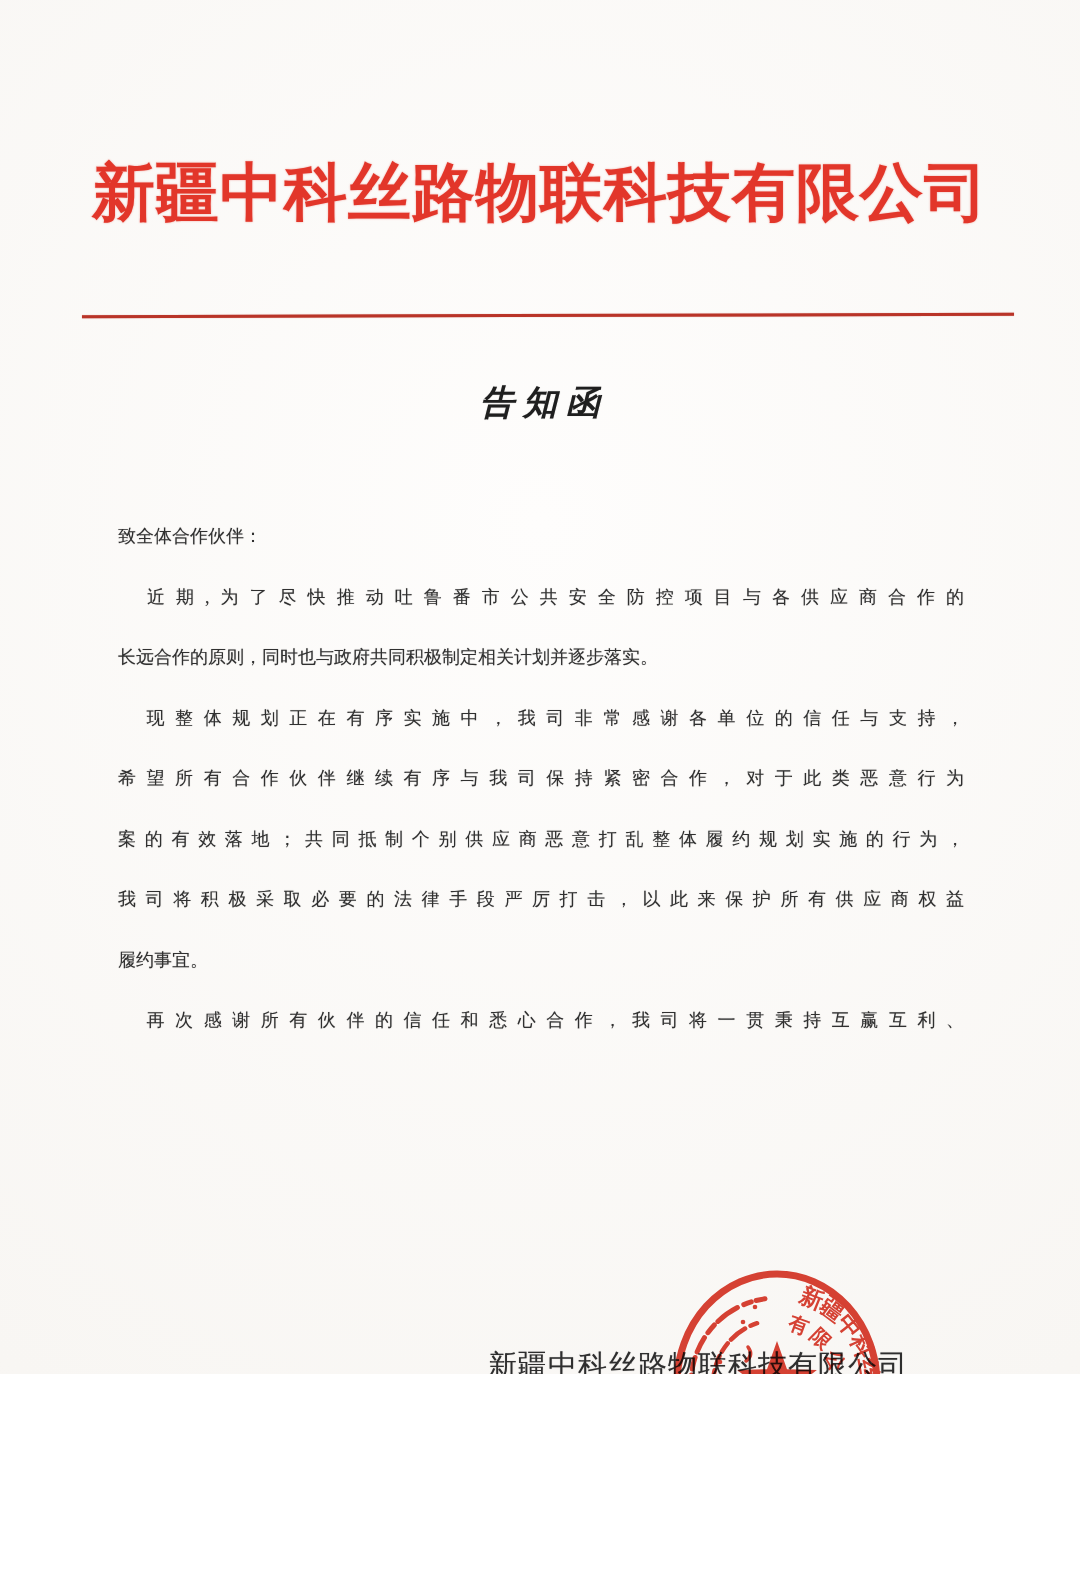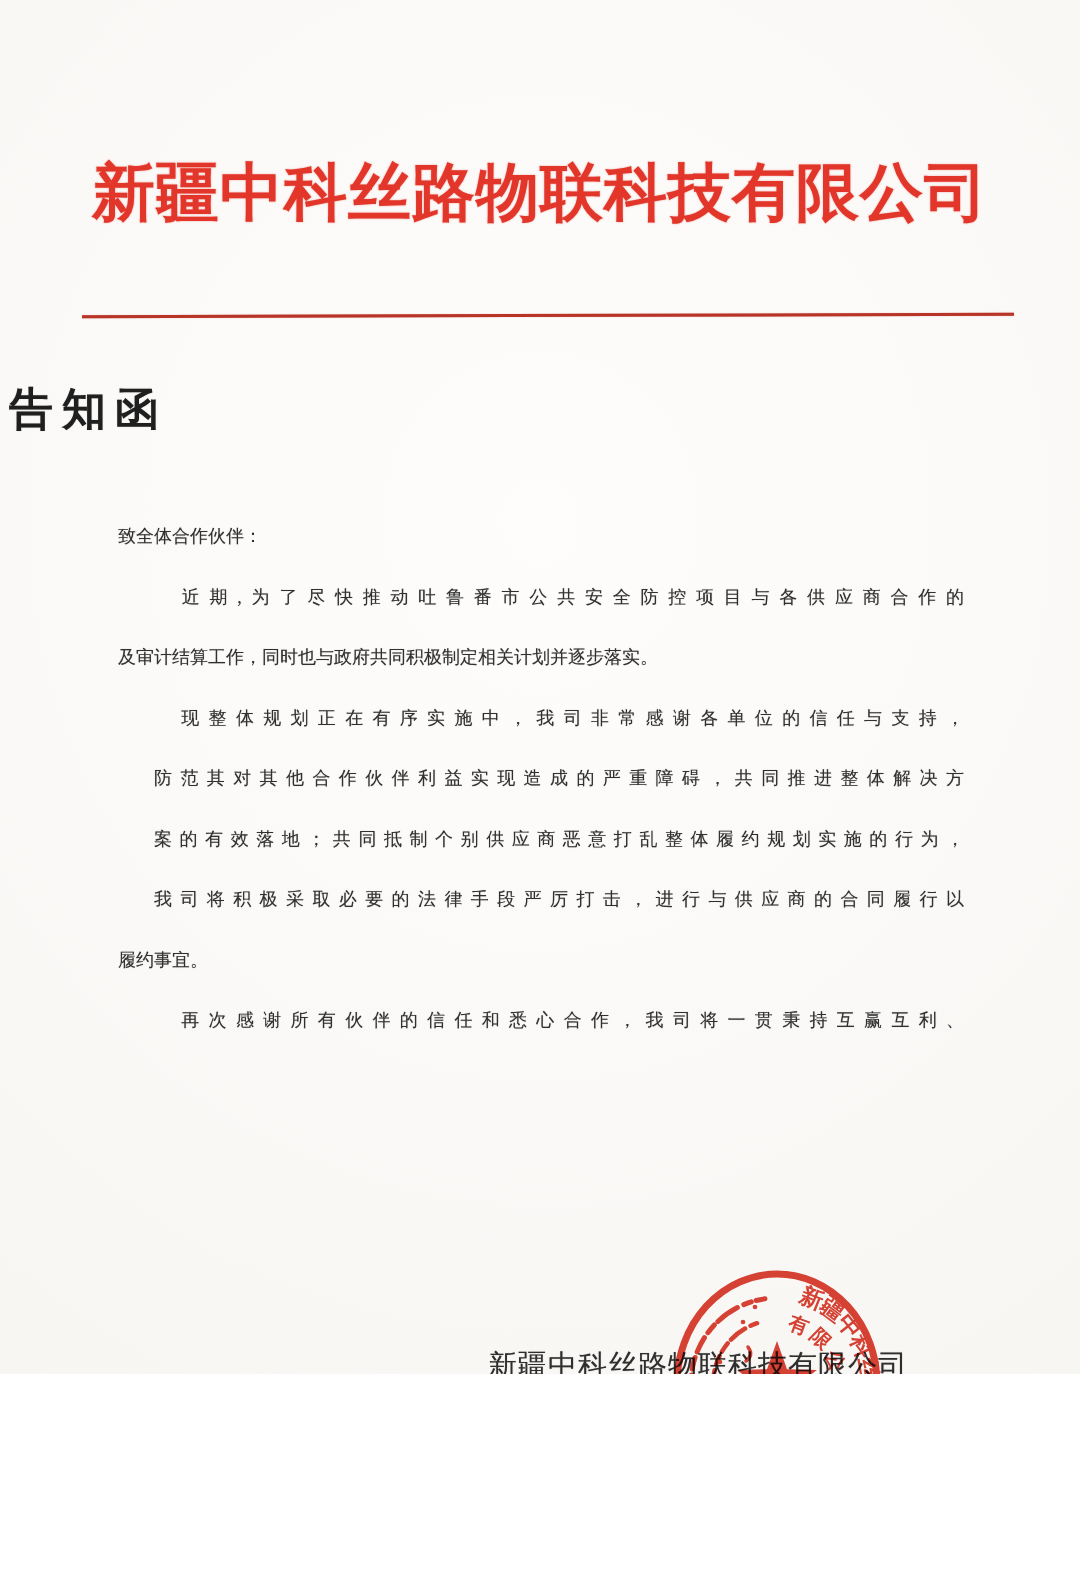--- a/index.html
+++ b/index.html
@@ -21,31 +21,32 @@
     text-shadow:0 0 2px rgba(226,54,42,.45);
     margin:0;
   }
   .rule {
     position:absolute; top:314px; left:82px; width:932px; height:3px;
     background:#b93428; transform:rotate(-0.15deg);
     box-shadow:0 0 1px rgba(185,52,40,.6);
   }
   .doc-title {
     position:absolute; top:380px; left:0; width:100%;
-    text-align:left; font-size:44px; font-weight:600;
+    text-align:center; font-size:34px; font-weight:600;
     letter-spacing:9px; text-indent:9px; color:#1f1f1f; margin:0;
     text-shadow:0 0 1px rgba(0,0,0,.3);
+    font-style:italic;
   }
   .body-lines {
     position:absolute; top:506px; left:118px; width:846px;
     font-size:18px; color:#303030;
     text-shadow:0 0 1px rgba(40,40,40,.35);
   }
   .line { display:block; height:60.5px; line-height:60.5px; text-align:left; }
-  .line.justify { text-align:justify; text-align-last:justify;margin-left:36px; }
+  .line.justify { text-align:justify; text-align-last:justify; }
   .signature {
     position:absolute; top:1346px; left:0; width:908px;
     text-align:right; font-size:29px; color:#2e2e2e; letter-spacing:1px;
     text-shadow:0 0 1px rgba(40,40,40,.35);
   }
   .sig-date {
     position:absolute; top:1414px; left:0; width:910px;
     text-align:right; font-size:28px; color:#2e2e2e; letter-spacing:2px;
     text-shadow:0 0 1px rgba(40,40,40,.35);
   }
@@ -71,25 +72,25 @@
   <h1 class="letterhead">新疆中科丝路物联科技有限公司</h1>
 
   <div class="rule"></div>
 
   <h2 class="doc-title">告知函</h2>
 
   <div class="body-lines">
 
   <div class="line">致全体合作伙伴：</div>
       <div class="line justify">　近期,为了尽快推动吐鲁番市公共安全防控项目与各供应商合作的</div>
-      <div class="line">及审计结算工作，同时也与政府共同积极制定相关计划并逐步落实。</div>
+      <div class="line">长远合作的原则，同时也与政府共同积极制定相关计划并逐步落实。</div>
       <div class="line justify">　现整体规划正在有序实施中，我司非常感谢各单位的信任与支持，</div>
-      <div class="line justify">防范其对其他合作伙伴利益实现造成的严重障碍，共同推进整体解决方</div>
+      <div class="line justify">希望所有合作伙伴继续有序与我司保持紧密合作，对于此类恶意行为</div>
       <div class="line justify">案的有效落地；共同抵制个别供应商恶意打乱整体履约规划实施的行为，</div>
-      <div class="line justify">我司将积极采取必要的法律手段严厉打击，进行与供应商的合同履行以</div>
+      <div class="line justify">我司将积极采取必要的法律手段严厉打击，以此来保护所有供应商权益</div>
       <div class="line">履约事宜。</div>
       <div class="line justify">　再次感谢所有伙伴的信任和悉心合作，我司将一贯秉持互赢互利、</div>
     </div>
 
   <div class="signature">新疆中科丝路物联科技有限公司</div>
 
   <div class="sig-date">二〇二三年十二月十一日</div>
 
   <div class="seal">
     <svg viewBox="0 0 234 244" xmlns="http://www.w3.org/2000/svg">

